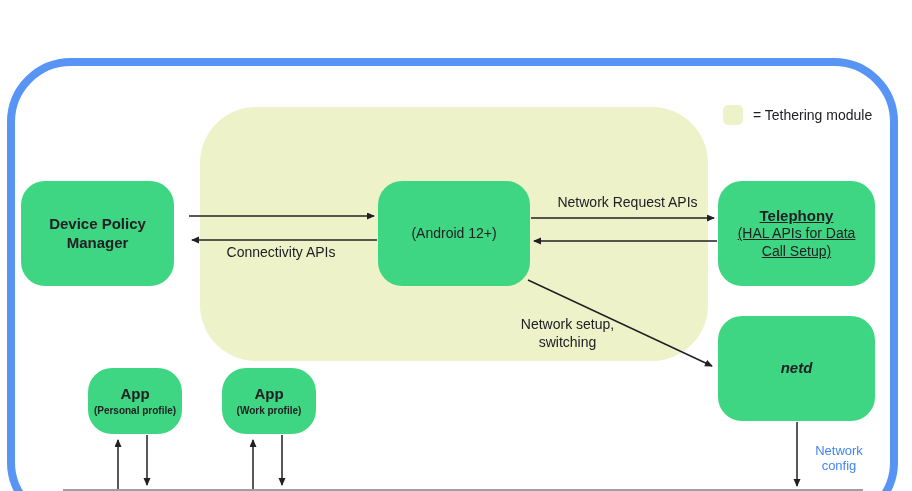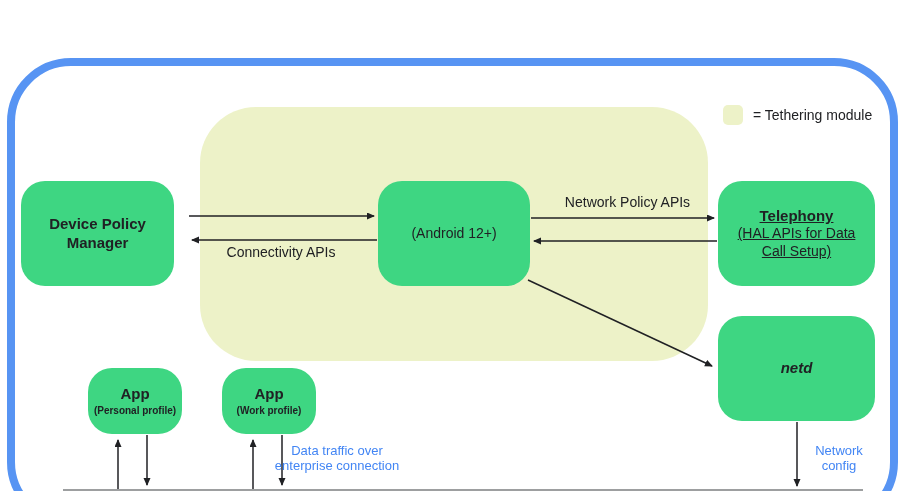--- a/index.html
+++ b/index.html
@@ -94,24 +94,24 @@
     <div class="node-sub-small">(Personal profile)</div>
   </div>
 
   <div class="node" style="left:222px;top:320px;width:94px;height:66px;">
     <div class="node-title">App</div>
     <div class="node-sub-small">(Work profile)</div>
   </div>
 
   <div class="edge-label" style="left:226px;top:196px;width:110px;">Connectivity APIs</div>
 
-  <div class="edge-label" style="left:540px;top:146px;width:175px;">Network Policy APIs</div>
+  <div class="edge-label" style="left:540px;top:146px;width:175px;">Network Request APIs</div>
 
 
+  <div class="edge-label" style="left:500px;top:268px;width:135px;">Network setup, switching</div>
 
 
-  <div class="annotation" style="left:268px;top:396px;width:138px;">Data traffic over enterprise connection</div>
 
   <div class="annotation" style="left:800px;top:396px;width:78px;">Network config</div>
 
   <div class="kernel-label">Setup</div>
 
 </div>
 
 </body></html>

